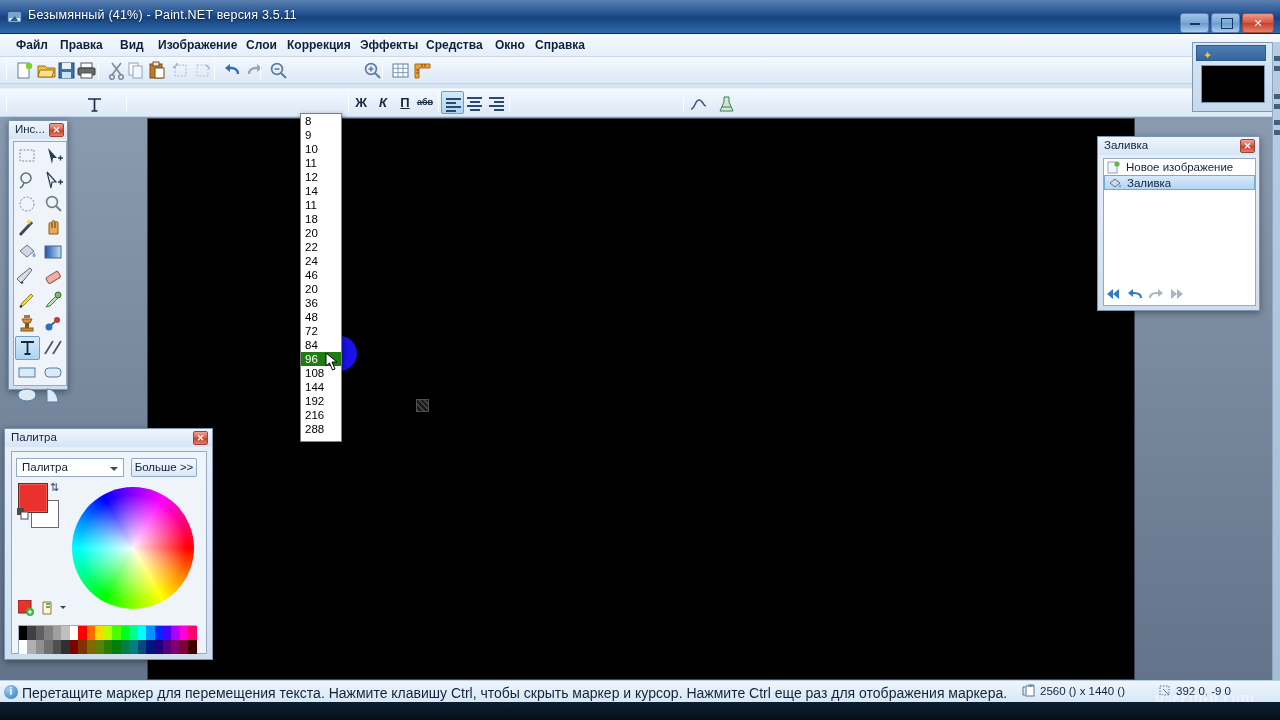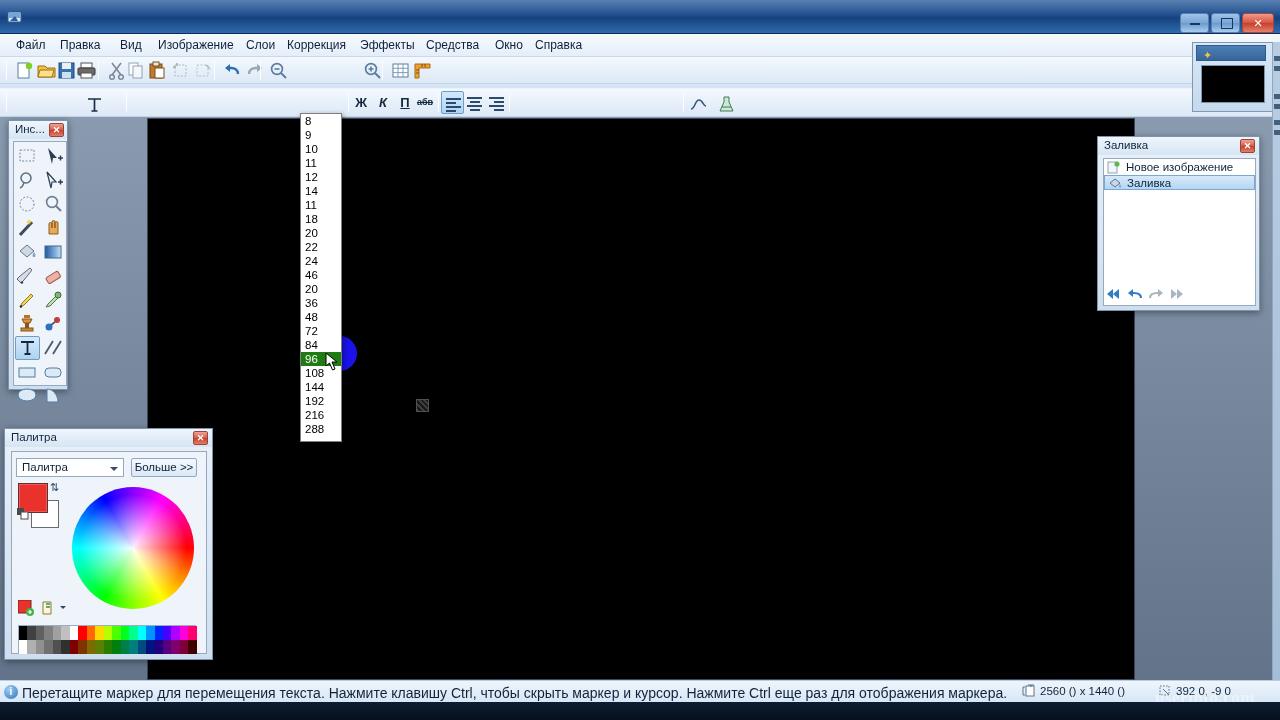--- a/index.html
+++ b/index.html
@@ -58,20 +58,21 @@
   .wbtn.max .glyph:after{
     content:""; position:absolute; left:9px; top:4px; width:10px; height:9px;
     border:1.5px solid #14375f; background:transparent;
   }
 
   
   .menubar {
     position:absolute; left:0; top:34px; width:1280px; height:23px;
     background:linear-gradient(to bottom,#f6fafe,#e4eef9);
     border-bottom:1px solid #c9d9ea;
+    font-weight:bold;
   }
   .menu-item {
     position:absolute; top:3px; height:17px; padding:1px 8px 0 8px;
     font-size:12px; color:#10203a; white-space:nowrap;
   }
 
   
   .toolbar {
     position:absolute; left:0; width:1280px; height:27px;
     background:linear-gradient(to bottom,#f4f9fe 0%,#e7f0fa 50%,#dde9f6 100%);
@@ -324,20 +325,21 @@
 
   <div class="titlebar">
     <div class="titlebar-gloss"></div>
     <span class="title-icon">
       <svg class="icon-svg" width="16" height="16" viewBox="0 0 16 16">
         <rect x="1" y="3" width="13" height="10" rx="1" fill="#dce9f7" stroke="#2f5d92"></rect>
         <rect x="2" y="4" width="11" height="5" fill="#6fa8dc"></rect>
         <path d="M3 12 L8 7 L11 12 Z" fill="#2f5d92"></path>
       </svg>
     </span>
+    <span class="title-text">Безымянный (41%) - Paint.NET версия 3.5.11</span>
     <div class="wbtn min">
           <span class="glyph"></span>
         </div>
     <div class="wbtn max">
           <span class="glyph"></span>
         </div>
     <div class="wbtn close">
           <span class="glyph">✕</span>
         </div>
   </div>

